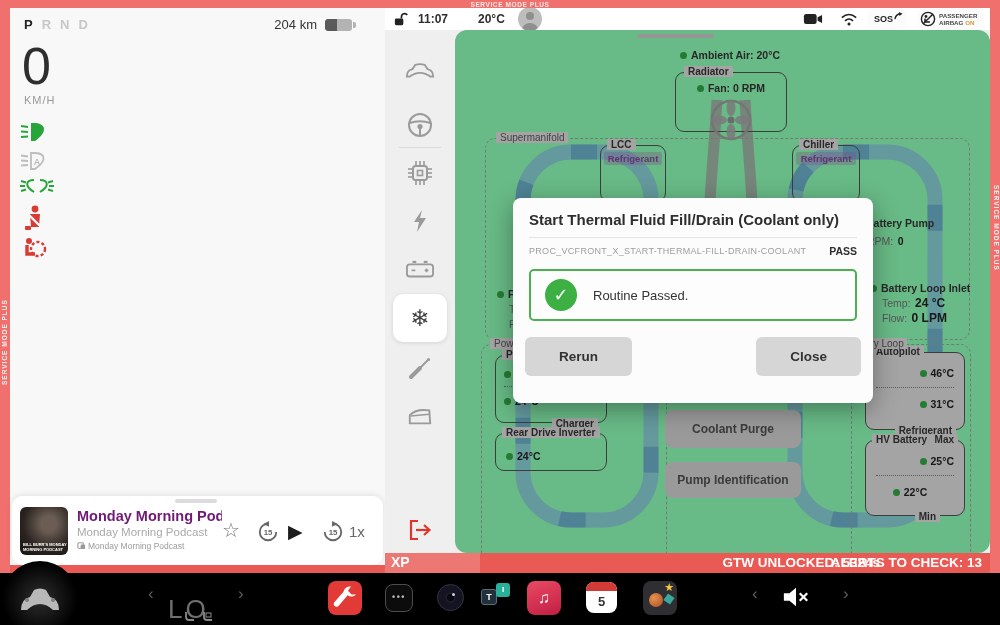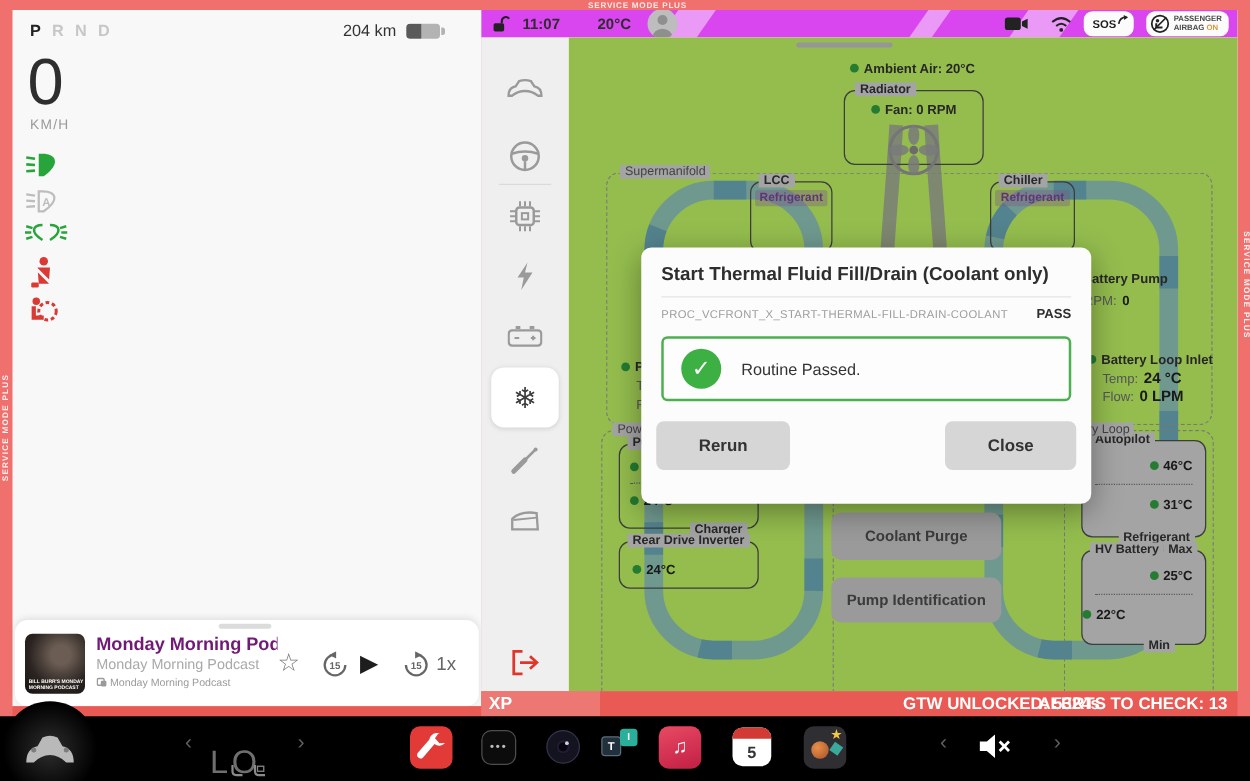--- a/index.html
+++ b/index.html
@@ -45,41 +45,41 @@
   .m-src { left:65px; top:45px; font-size:8.5px; color:#9a9a9a; }
   .m-src svg { vertical-align:-1px; margin-right:2px; }
   .mc { top:22px; color:#777; }
   .mc.star { left:210px; font-size:20px; }
   .mc.play { left:276px; font-size:19px; color:#1d1d1d; top:24px; }
   .mc.rate { left:337px; font-size:15px; color:#666; top:27px; }
   .seek { top:25px; }
 
   
   .svc { left:385px; top:8px; width:605px; height:545px; background:#ededed; overflow:hidden; }
-  .statusbar { left:0; top:0; width:605px; height:22px; background:#d946ef; overflow:hidden; }
+  .statusbar { left:0; top:0; width:605px; height:22px; background:#ffffff; overflow:hidden; }
   .statusbar .streak { position:absolute; background:rgba(255,255,255,.45); transform:skewX(-35deg); }
   .sb-time { left:33px; top:4px; font-size:12px; font-weight:bold; color:#2e2e2e; }
   .sb-temp { left:93px; top:4px; font-size:12px; font-weight:bold; color:#2e2e2e; }
   .sb-avatar { left:133px; top:-1px; width:24px; height:24px; border-radius:50%; background:#bdbdbd; overflow:hidden; }
   .sb-bubble { top:1px; height:20px; background:#fbfbfb; border-radius:7px; }
   .sos { left:482px; width:40px; }
   .sos b { position:absolute; left:7px; top:5px; font-size:9px; color:#1e1e1e; }
   .airbag { left:532px; width:66px; }
   .airbag .txt { position:absolute; left:22px; top:3px; font-size:6.2px; font-weight:bold; color:#4a4a4a; line-height:7px; }
   .airbag .txt em { font-style:normal; color:#d49a3f; }
 
   
   .side { left:0; top:22px; width:70px; height:523px; background:#efefef; }
   .side-item { left:17px; width:36px; height:36px; display:flex; align-items:center; justify-content:center; }
   .side-item.active { left:8px; width:54px; height:48px; background:#fff; border-radius:10px; box-shadow:0 1px 4px rgba(0,0,0,.12); }
   .side-div { left:14px; top:117px; width:42px; height:1px; background:#dadada; }
   .snow { font-size:23px; color:#3d3d3d; }
 
   
-  .content { left:70px; top:22px; width:535px; height:523px; background:#bef264; overflow:hidden; }
+  .content { left:70px; top:22px; width:535px; height:523px; background:#86efac; overflow:hidden;border-radius:12px; }
   .dim { left:0; top:0; width:535px; height:523px; background:rgba(0,0,0,.22); z-index:5; }
   .drag-handle { left:182px; top:4px; width:77px; height:4px; border-radius:2px; background:#c0c0c0; }
   .dot { display:inline-block; width:7px; height:7px; border-radius:50%; background:#2f9e3f; margin-right:4px; }
   .dlbl { font-size:10.5px; font-weight:bold; color:#333; }
   .dval-l { font-size:10.5px; color:#6e6e6e; }
   .dval-v { font-size:10.5px; font-weight:bold; color:#222; }
   .dbox { border:1.5px solid #4f4f4f; border-radius:9px; }
   .dtag { position:absolute; top:-7px; font-size:10px; font-weight:bold; color:#333;
     background:#d2d2d2; padding:0 4px; white-space:nowrap; }
   .dtag.bot { top:auto; bottom:-7px; }
@@ -473,21 +473,21 @@
       <span class="dtag bot" style="right:8px;">Refrigerant</span>
     </div>
 
     <div class="abs dbox" style="left:410px;top:410px;width:100px;height:76px;background:#d2d2d2;">
       <span class="dtag" style="left:6px;">HV Battery</span>
       <span class="dtag" style="right:6px;">Max</span>
       <div class="temp-line" style="margin:10px 10px 0 0;text-align:right;">
         <span class="dot"></span><span class="dval-v">25°C</span>
       </div>
       <div class="dotted" style="margin:6px 10px;"></div>
-      <div class="temp-line" style="margin-right:10px;text-align:left;">
+      <div class="temp-line" style="margin-right:10px;text-align:center;">
         <span class="dot"></span><span class="dval-v">22°C</span>
       </div>
       <span class="dtag bot" style="right:24px;">Min</span>
     </div>
 
     <button class="abs gbtn" style="left:210px;top:380px;width:136px;height:38px;">Coolant Purge</button>
     <button class="abs gbtn" style="left:210px;top:432px;width:136px;height:36px;">Pump Identification</button>
 
     <div class="abs dim"></div>
 

